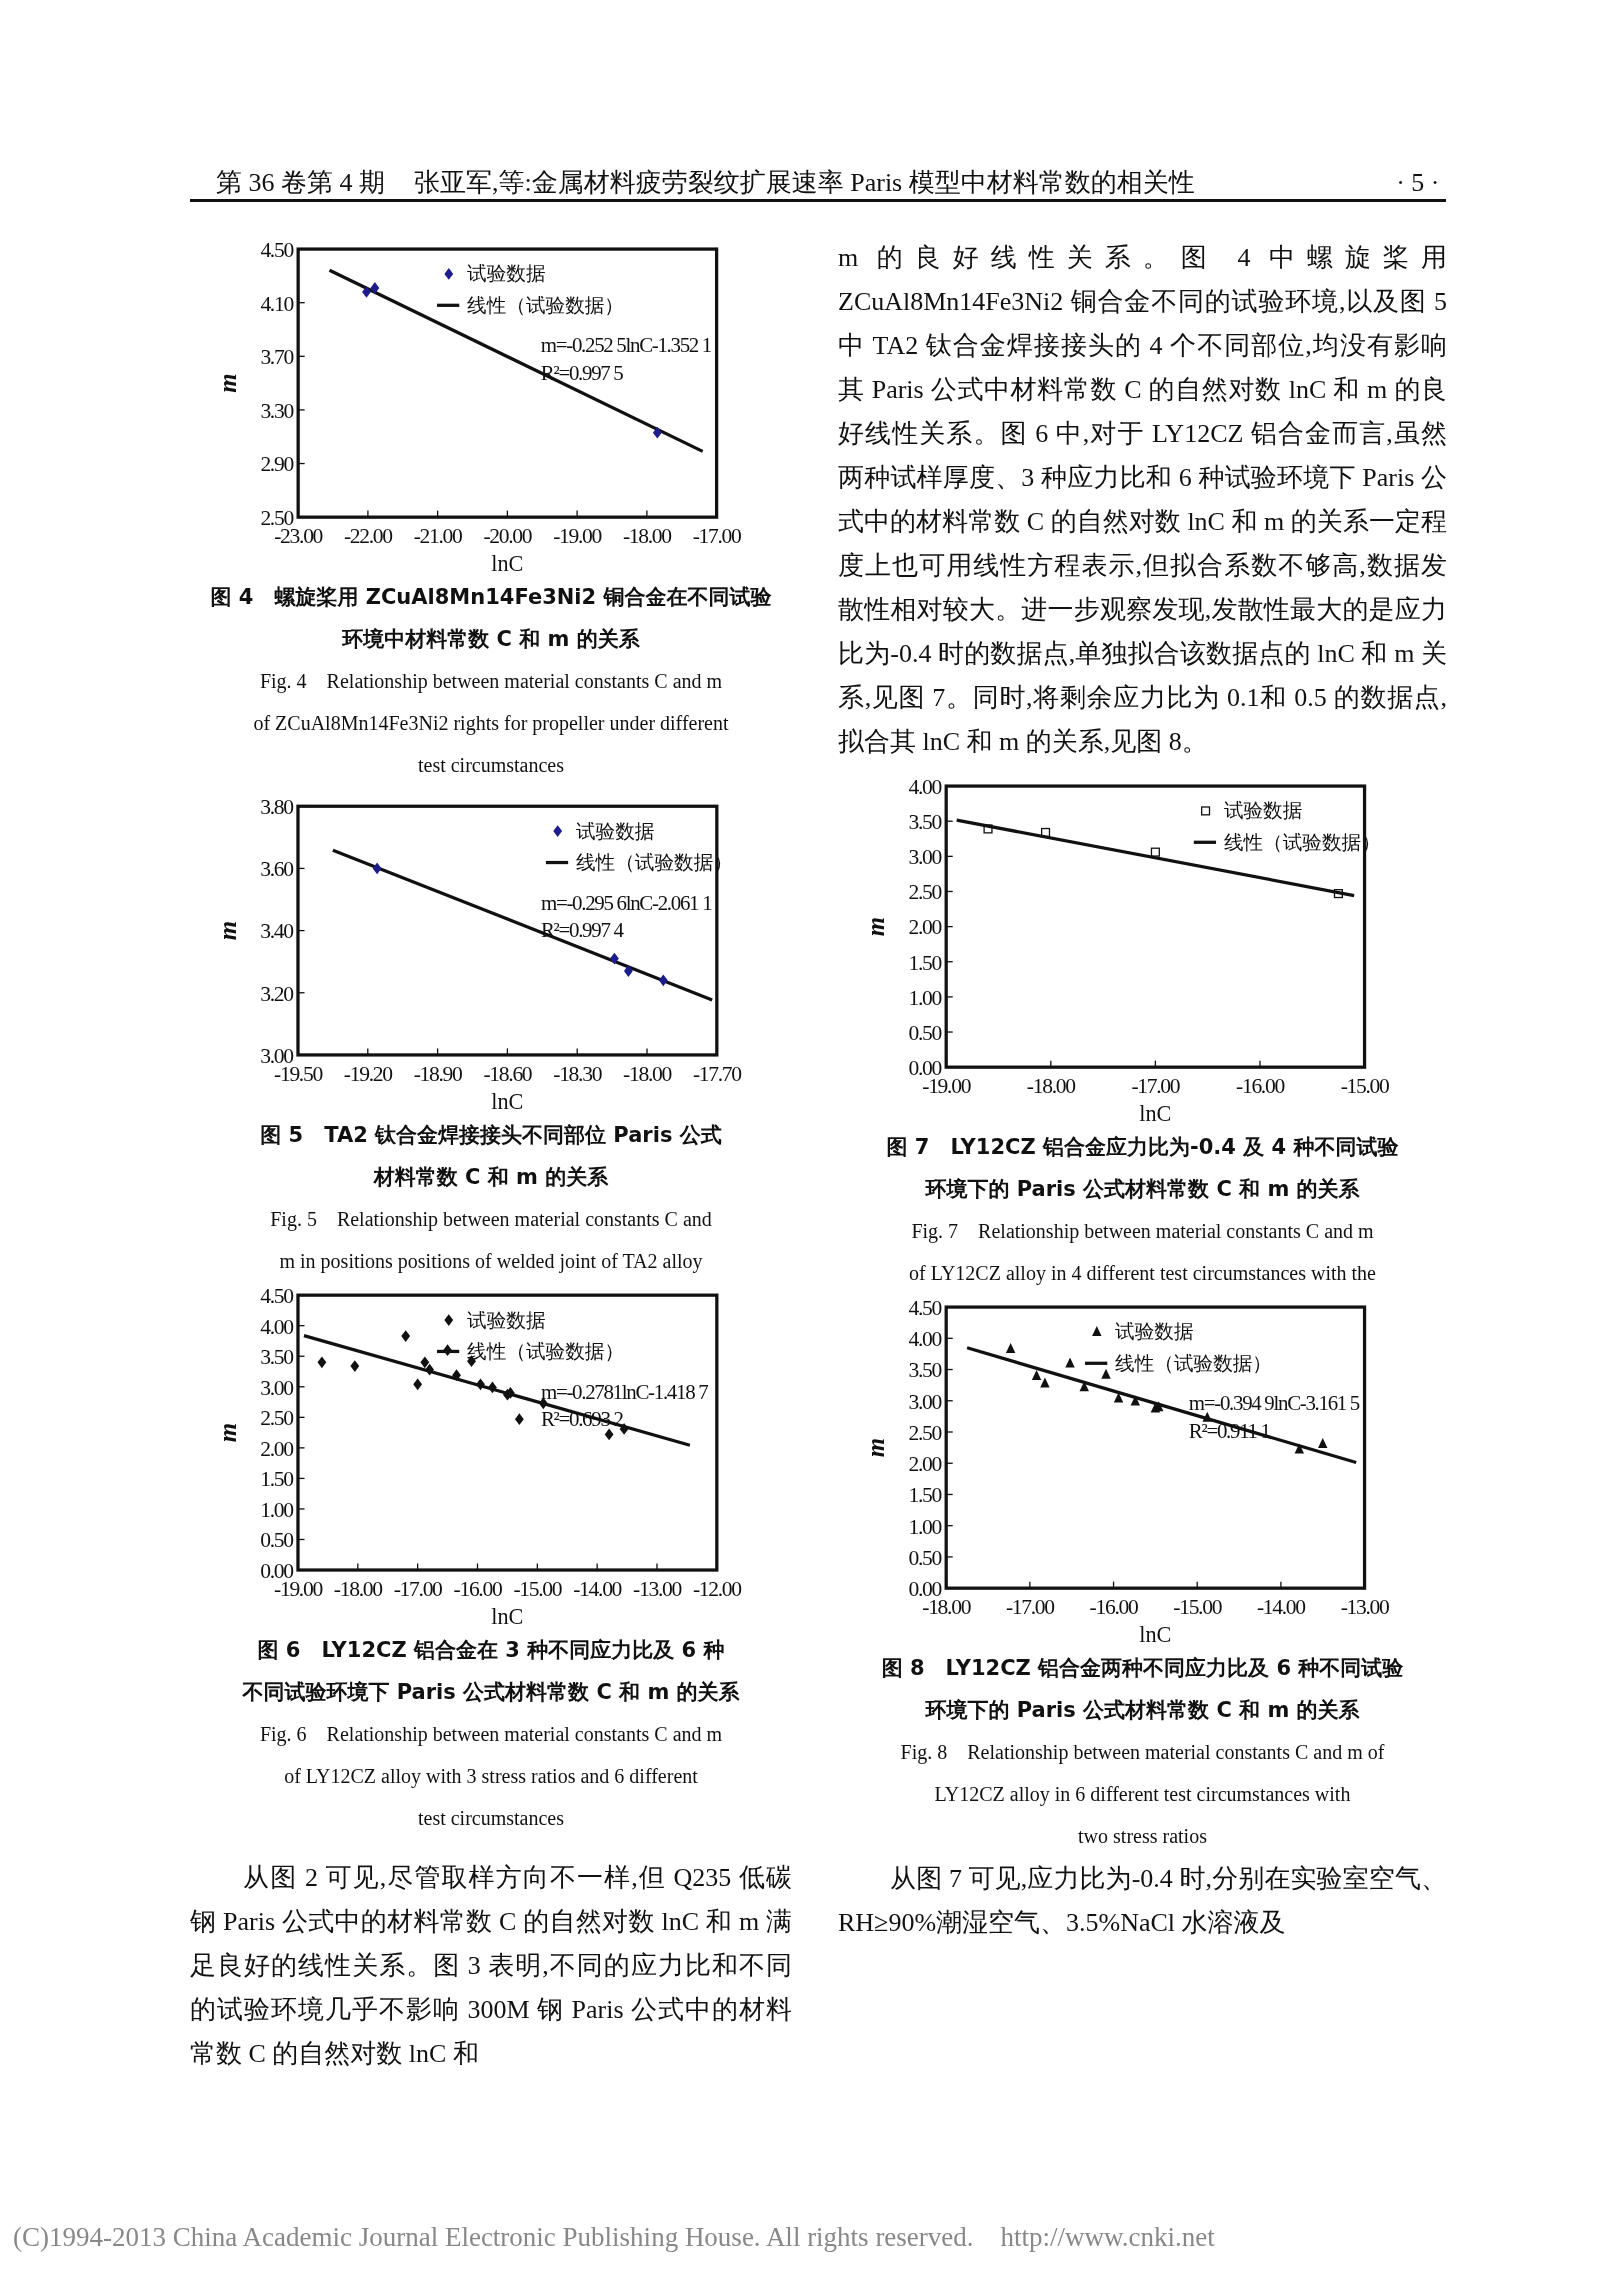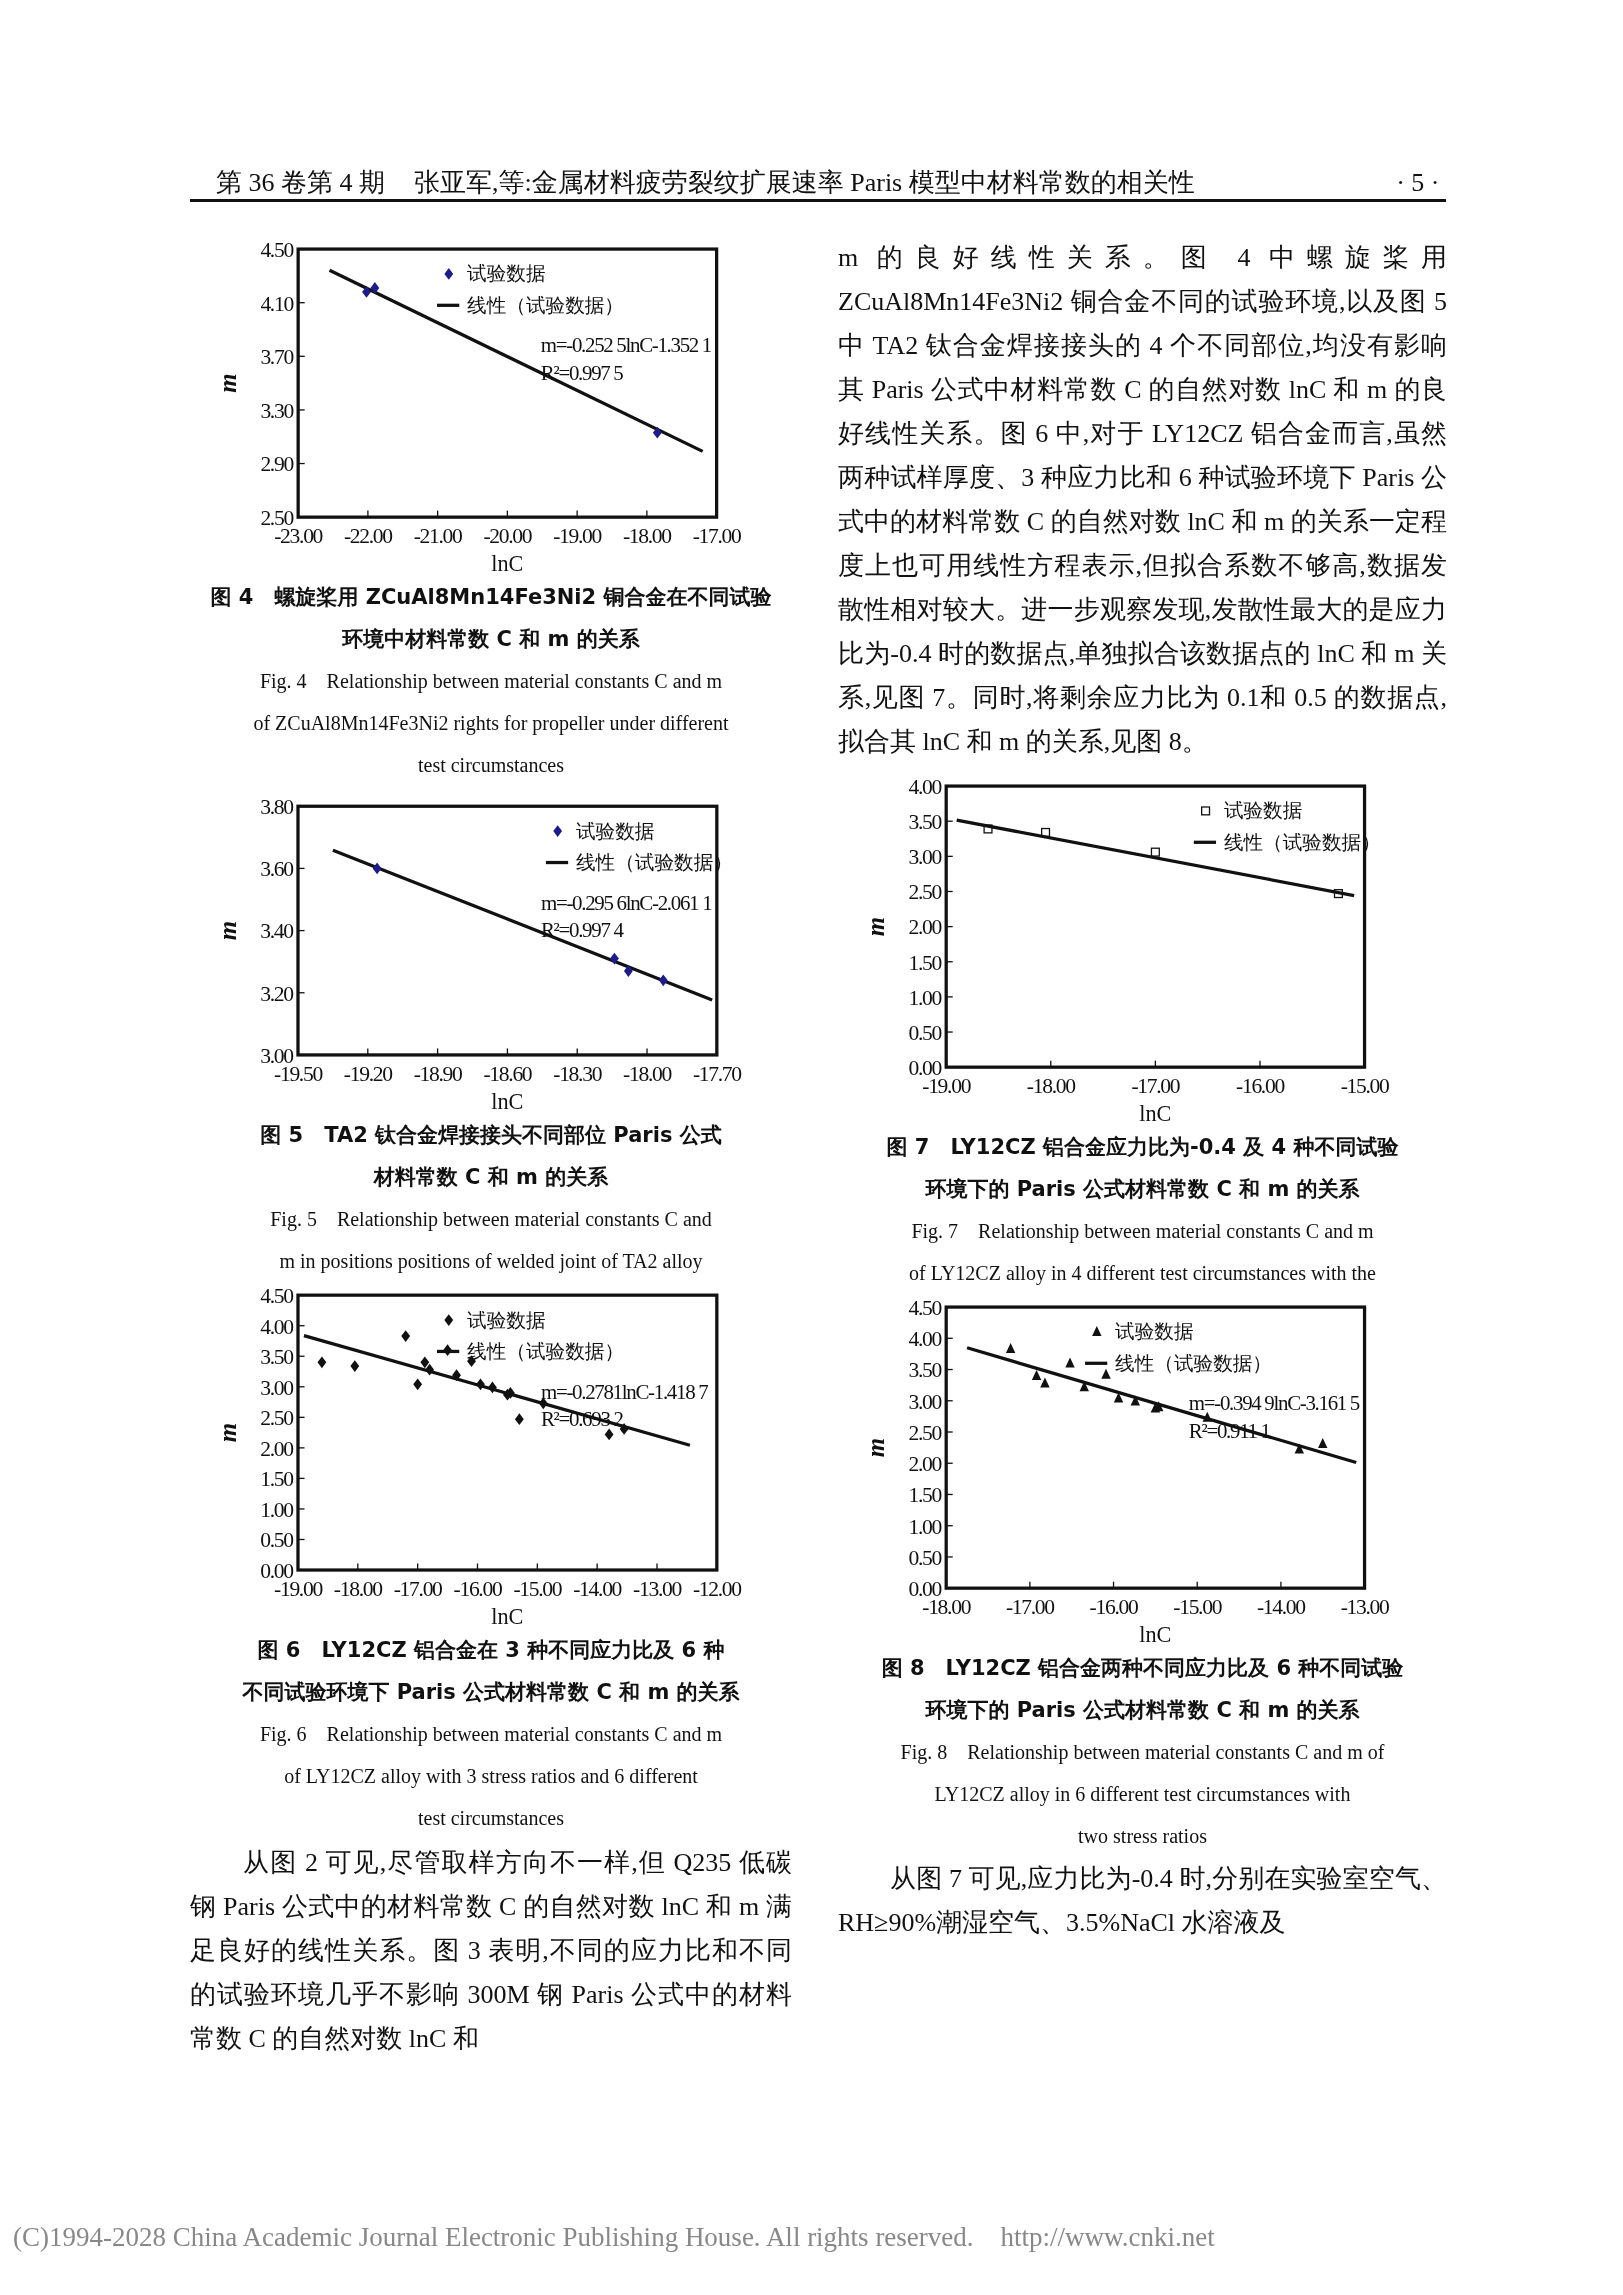--- a/index.html
+++ b/index.html
@@ -198,21 +198,21 @@
         <text x="536.2" y="178" font-size="32" fill="#111" letter-spacing="-2">m=-0.2781lnC-1.418 7</text>
         <text x="536.2" y="220" font-size="32" fill="#111" letter-spacing="-2">R²=0.693 2</text>
       </svg>
   </div>
   <div class="cap cn">图 6　LY12CZ 铝合金在 3 种不同应力比及 6 种</div>
   <div class="cap cn">不同试验环境下 Paris 公式材料常数 C 和 m 的关系</div>
   <div class="cap en">Fig. 6　Relationship between material constants C and m</div>
   <div class="cap en">of LY12CZ alloy with 3 stress ratios and 6 different</div>
   <div class="cap en">test circumstances</div>
 
-  <div class="para" style="margin-top:2px">
+  <div class="para" style="margin-top:17px">
     <span class="ind"></span><span>从图 2 可见,尽管取样方向不一样,但 Q235 低碳钢 Paris 公式中的材料常数 C 的自然对数 lnC 和 m 满足良好的线性关系。图 3 表明,不同的应力比和不同的试验环境几乎不影响 300M 钢 Paris 公式中的材料常数 C 的自然对数 lnC 和</span>
   </div>
 </div>
 
 <div class="col-right">
   <div class="para">
     <span>m 的良好线性关系。图 4 中螺旋桨用 ZCuAl8Mn14Fe3Ni2 铜合金不同的试验环境,以及图 5 中 TA2 钛合金焊接接头的 4 个不同部位,均没有影响其 Paris 公式中材料常数 C 的自然对数 lnC 和 m 的良好线性关系。图 6 中,对于 LY12CZ 铝合金而言,虽然两种试样厚度、3 种应力比和 6 种试验环境下 Paris 公式中的材料常数 C 的自然对数 lnC 和 m 的关系一定程度上也可用线性方程表示,但拟合系数不够高,数据发散性相对较大。进一步观察发现,发散性最大的是应力比为-0.4 时的数据点,单独拟合该数据点的 lnC 和 m 关系,见图 7。同时,将剩余应力比为 0.1和 0.5 的数据点,拟合其 lnC 和 m 的关系,见图 8。</span>
   </div>
 
   <div class="chart" style="margin-top:9.2px">
@@ -327,14 +327,14 @@
   <div class="cap cn">环境下的 Paris 公式材料常数 C 和 m 的关系</div>
   <div class="cap en">Fig. 8　Relationship between material constants C and m of</div>
   <div class="cap en">LY12CZ alloy in 6 different test circumstances with</div>
   <div class="cap en">two stress ratios</div>
 
   <div class="para">
     <span class="ind"></span><span>从图 7 可见,应力比为-0.4 时,分别在实验室空气、RH≥90%潮湿空气、3.5%NaCl 水溶液及</span>
   </div>
 </div>
 
-<div class="footer">(C)1994-2028 China Academic Journal Electronic Publishing House. All rights reserved.    http://www.cnki.net</div>
+<div class="footer">(C)1994-2013 China Academic Journal Electronic Publishing House. All rights reserved.    http://www.cnki.net</div>
 
 
 </body></html>

